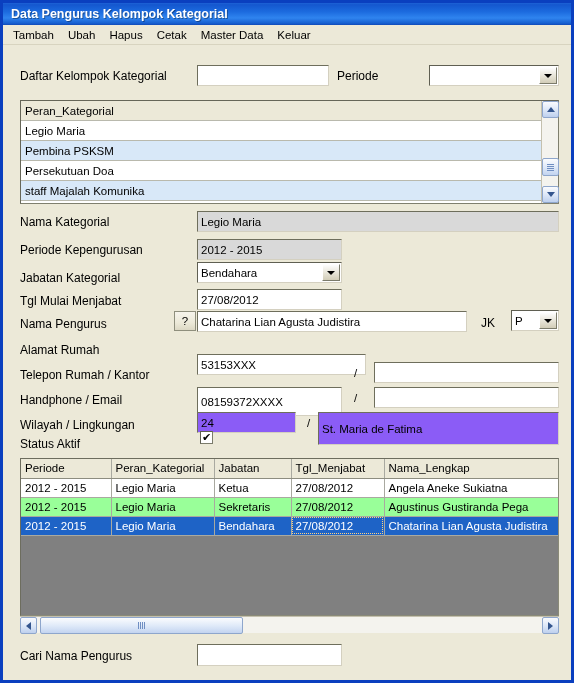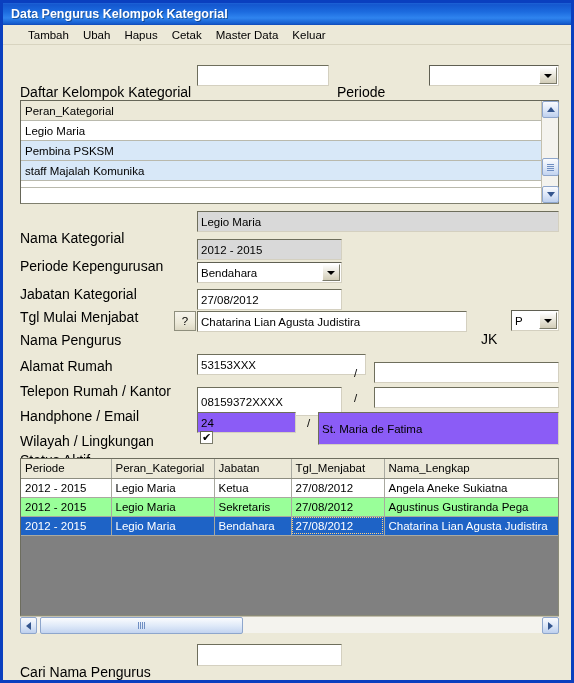--- a/index.html
+++ b/index.html
@@ -21,28 +21,28 @@
     color:#fff;font-weight:bold;font-size:12.5px;
     display:flex;align-items:center;padding-left:8px;
     letter-spacing:0px;
     text-shadow:1px 1px 0 rgba(0,0,0,.35);
   }
   
   .menubar{
     height:20px;box-sizing:border-box;
     background:#ece9d8;
     display:flex;align-items:center;
-    padding-left:18px;font-size:11.5px;color:#000;
+    padding-left:3px;font-size:11.5px;color:#000;
     border-bottom:1px solid #d8d4c0;
   }
   .menuitem{padding:1px 7px;cursor:default;white-space:nowrap;}
 
   
   .lbl{
-    position:absolute;font-size:14px;color:#000;white-space:nowrap;margin-top:15px;
+    position:absolute;font-size:12px;color:#000;white-space:nowrap;
   }
   .tfield{
     position:absolute;box-sizing:border-box;
     background:#fff;
     border:1px solid #8c8c7a;
     border-top-color:#6e6e5c;border-left-color:#6e6e5c;
     border-right-color:#d4d0c0;border-bottom-color:#d4d0c0;
     font-size:11.5px;color:#000;
     display:flex;align-items:center;padding-left:3px;
     font-family:"Liberation Sans","DejaVu Sans",sans-serif;
@@ -205,20 +205,21 @@
     <span></span>
     <span class="arrowbox">
         <i class="caret-down"></i>
       </span>
   </div>
 
   <div class="listbox" style="left:17px;top:97px;width:539px;height:104px;">
     <div class="lrow head">Peran_Kategorial</div>
     <div class="lrow">Legio Maria</div>
     <div class="lrow sel">Pembina PSKSM</div>
+    <div class="lrow">Persekutuan Doa</div>
     <div class="lrow sel">staff Majalah Komunika</div>
     <div class="lrow partial"></div>
   </div>
   <div class="vsb" style="left:538px;top:98px;height:102px;">
     <div class="sbbtn sb-up">
         <i class="chev up"></i>
       </div>
     <div class="vthumb" style="top:57px;height:18px;">
         <i class="grip"></i>
       </div>

